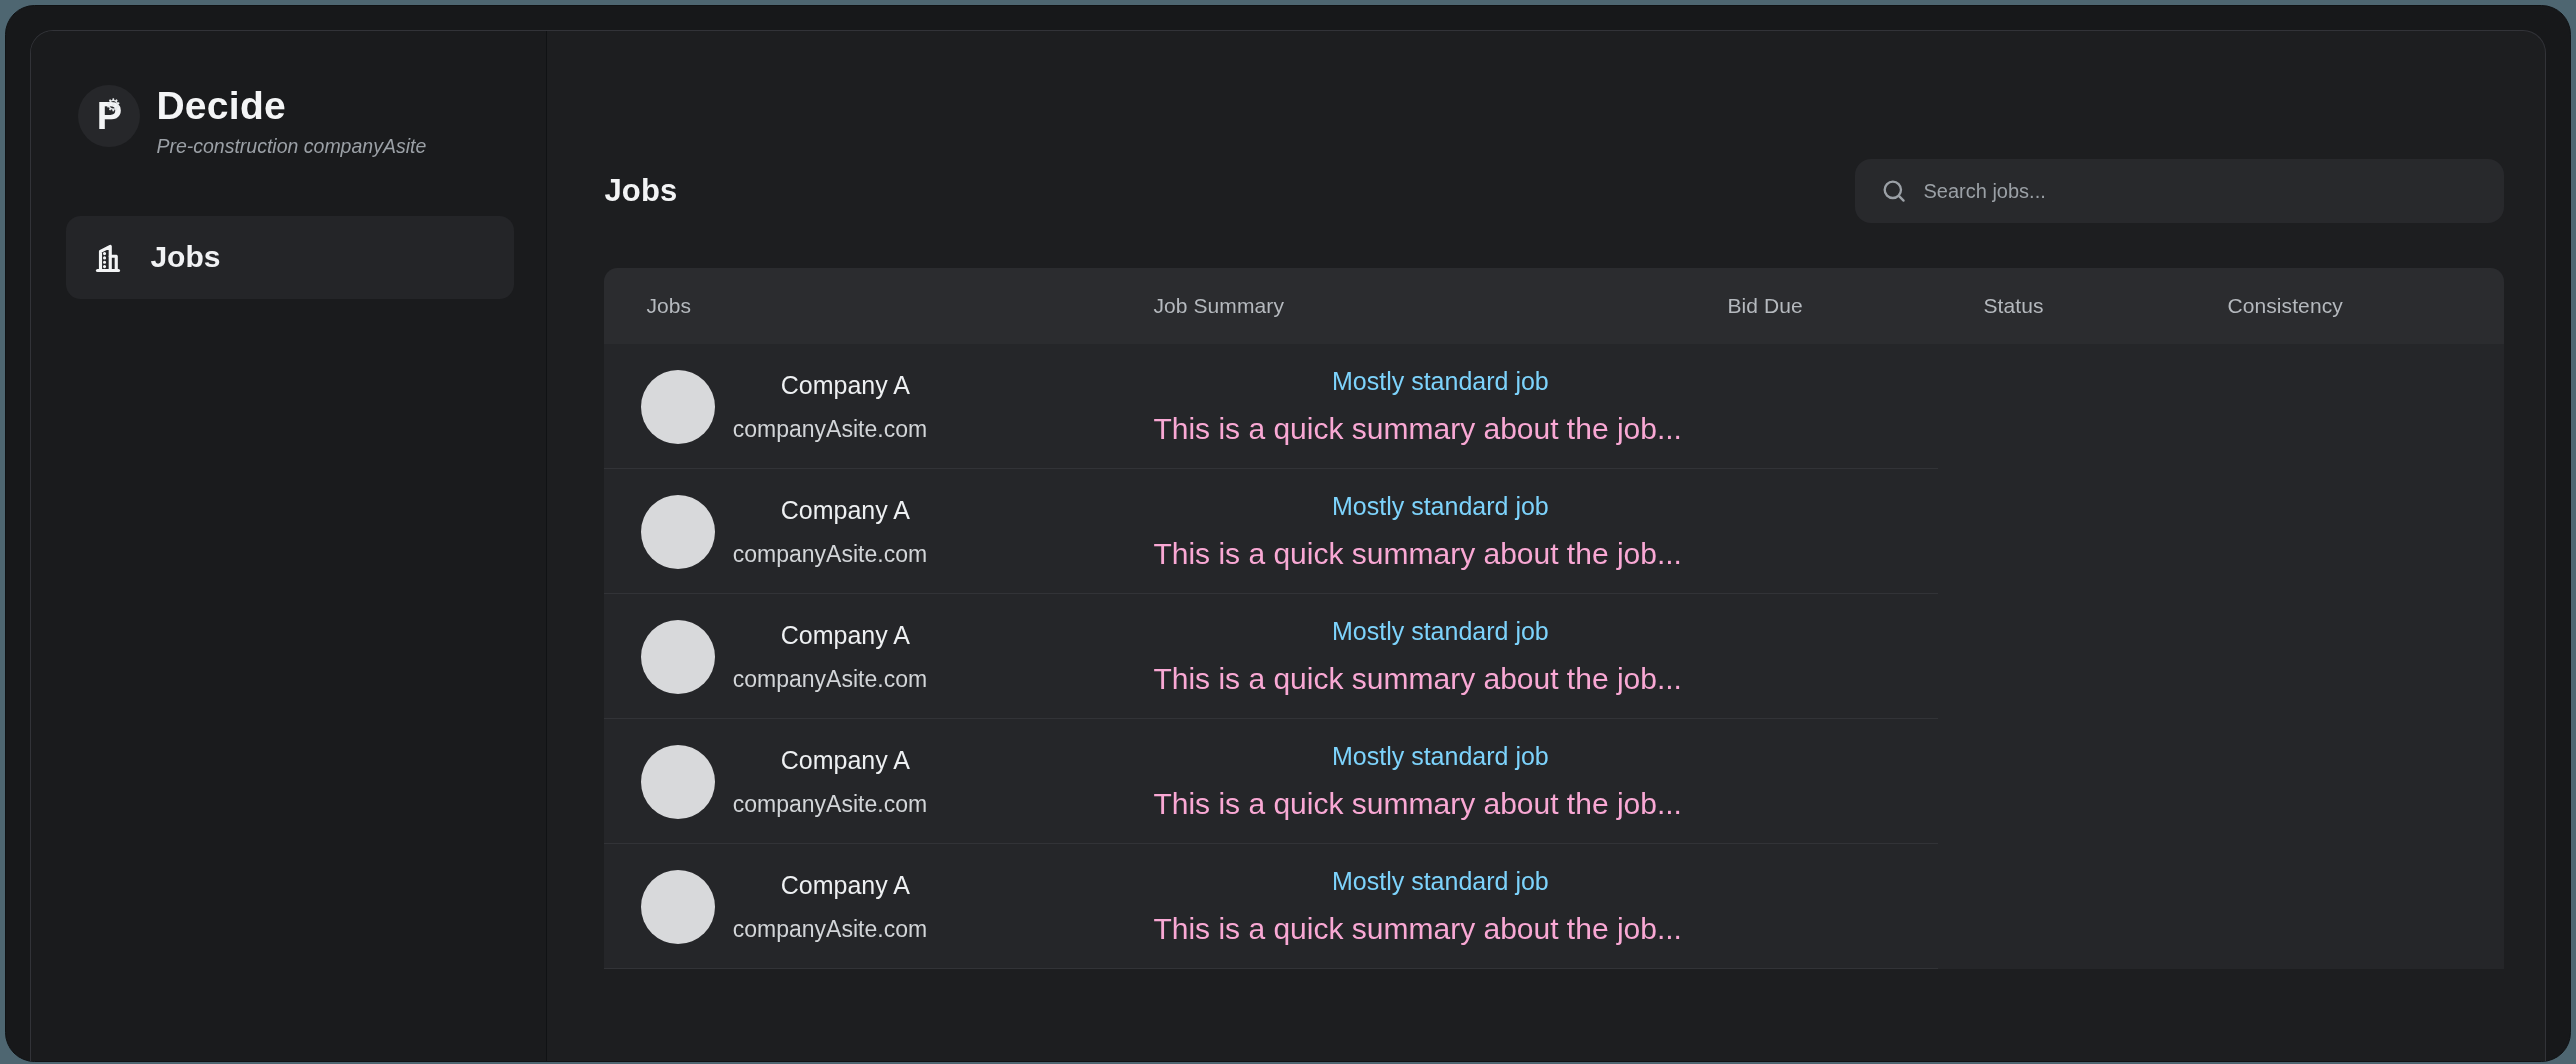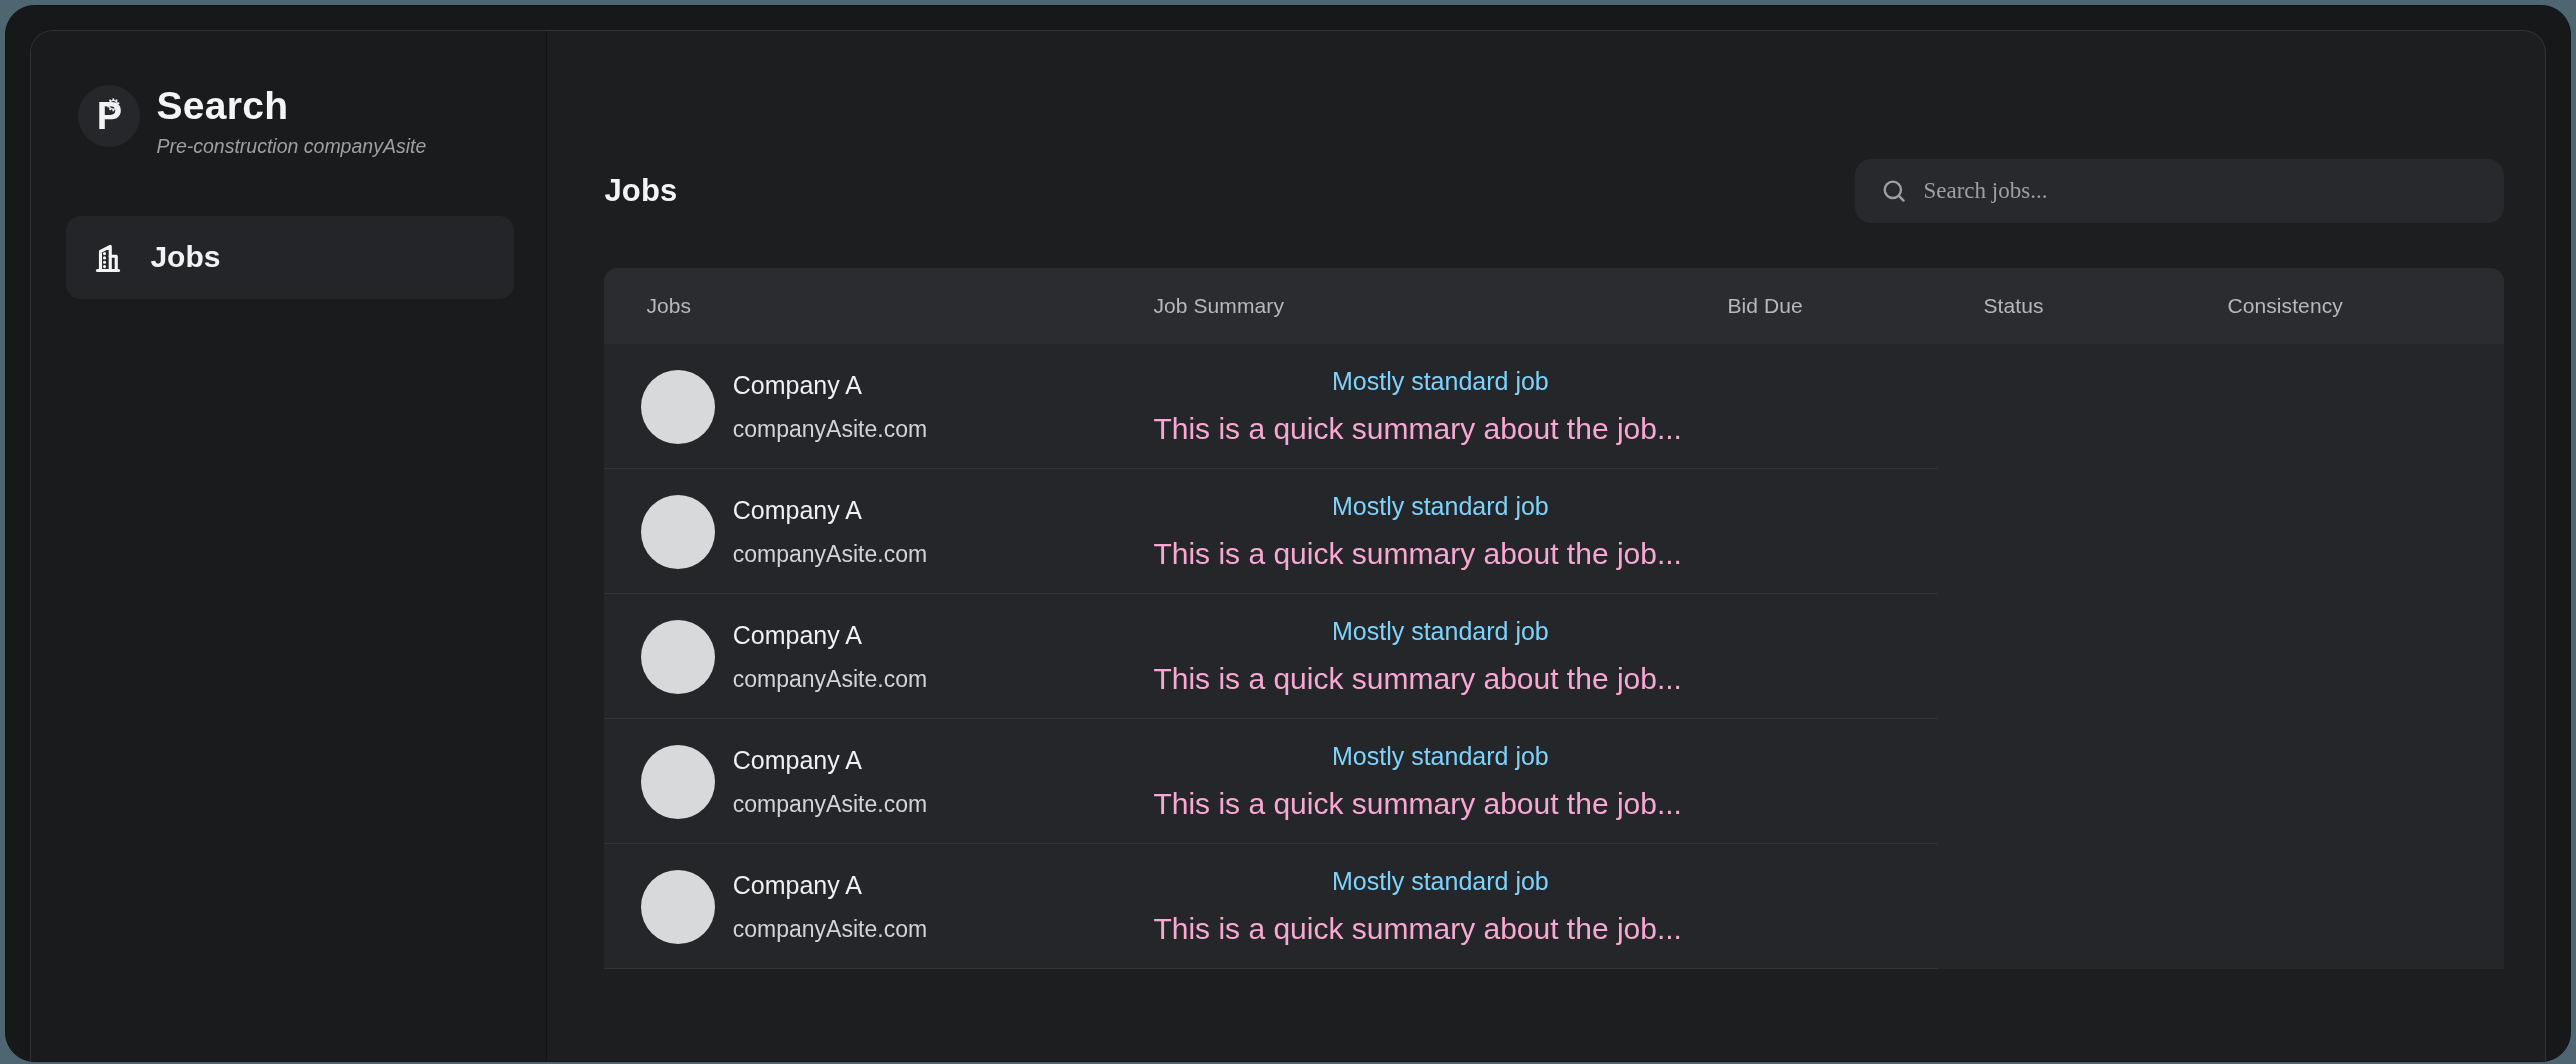--- a/index.html
+++ b/index.html
@@ -97,21 +97,21 @@
   }
   .search-box{
     width:649px;height:64px;box-sizing:border-box;
     border-radius:16px;background:#28292c;
     display:flex;align-items:center;gap:13.4px;
     padding:0 20px 0 25.5px;
   }
   .search-icon{display:flex;flex:none;}
   .search-input{
     flex:1;min-width:0;background:transparent;border:0;outline:0;
-    color:#e8eaec;font-size:23px;font-family:Liberation Serif, serif;
+    color:#e8eaec;font-size:20px;font-family:Liberation Sans, sans-serif;
   }
   .search-input::placeholder{color:#9ba0a6;opacity:1;}
   
   .table{
     margin-top:45px;
     border-radius:13.4px 13.4px 0 0;
     overflow:hidden;
   }
   .thead{
     height:76px;background:#2b2c2f;
@@ -127,40 +127,40 @@
     display:grid;
     grid-template-columns:549px 574px 256px 244px 1fr;
     align-items:center;
   }
   .trow::after{
     content:"";position:absolute;left:0;bottom:0;
     width:1334px;height:1.3px;background:#323337;
   }
   .cell-company{display:flex;align-items:center;gap:17.4px;padding-left:37px;}
   .avatar{width:74px;height:74px;border-radius:50%;background:#d8d9db;flex:none;}
-  .company-name{font-size:25px;font-weight:500;color:#eef0f2;line-height:1.15;}
+  .company-name{font-size:25px;font-weight:500;color:#eef0f2;line-height:1.15;margin-left:48px;}
   .company-domain{margin-top:16px;font-size:23px;color:#d2d5d8;line-height:1.15;}
   .summary-title{font-size:25px;font-weight:500;color:#7dd3fc;line-height:1.15;text-align:center;}
   .summary-text{margin-top:16px;font-size:30px;color:#f9a8d4;line-height:1.15;}
 </style>
 </head>
 <body>
 
 <div class="stage">
   <div class="window-outer">
     <div class="window-inner">
 
       <aside class="sidebar">
         <div class="brand-row">
           <div class="logo-circle">
             <span class="logo-letter">P</span>
             <span class="logo-gear">⚙</span>
           </div>
           <div class="brand-text">
-            <div class="brand-name">Search</div>
+            <div class="brand-name">Decide</div>
             <div class="brand-tagline">Pre-construction companyAsite</div>
           </div>
         </div>
         <nav>
           <div class="nav-item">
             <span class="nav-icon">
               <svg width="36" height="36" viewBox="0 0 24 24" fill="none" stroke="#f3f4f5" stroke-width="2.1" stroke-linecap="round" stroke-linejoin="round">
                 <path d="M5 21h14"></path>
                 <path d="M7 21V8.3L13.5 5V21"></path>
                 <path d="M13.5 11.5H17.5V21"></path>

